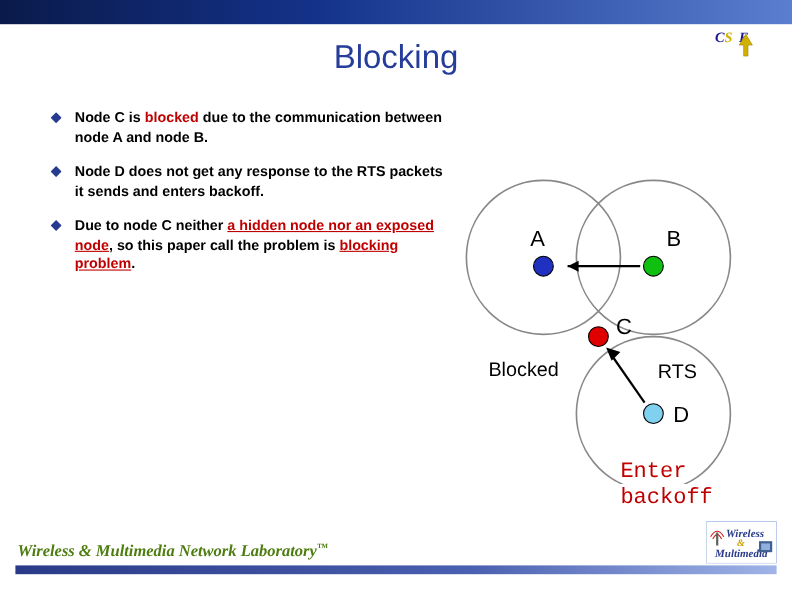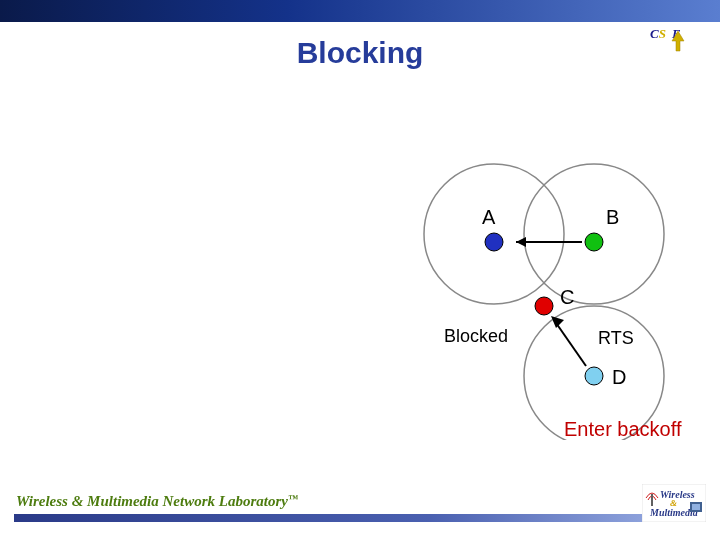--- a/index.html
+++ b/index.html
@@ -29,21 +29,21 @@
   }
   .logo-top .s { color: #d0b000; }
   .logo-top svg { position: absolute; left: 20px; top: 5px; }
   .title {
     position: absolute;
     top: 36px;
     left: 0;
     width: 720px;
     text-align: center;
     font-size: 30px;
-    font-weight: bold;
+    font-weight: normal;
     color: #263c9a;
     font-family: Arial, sans-serif;
   }
   .content {
     position: absolute;
     top: 98px;
     left: 68px;
     width: 340px;
   }
   .bitem {
@@ -69,21 +69,21 @@
     left: 420px;
     width: 280px;
     height: 280px;
   }
   .backoff-label {
     position: absolute;
     top: 418px;
     left: 564px;
     color: #c00000;
     font-size: 20px;
-    font-family: Liberation Sans, sans-serif;
+    font-family: Liberation Mono, monospace;
   }
   .footer-label {
     position: absolute;
     bottom: 30px;
     left: 16px;
     font-family: "Times New Roman", serif;
     font-style: italic;
     font-weight: bold;
     color: #4d7c0f;
     font-size: 15px;
@@ -91,21 +91,21 @@
   .footer-bar {
     position: absolute;
     bottom: 18px;
     left: 14px;
     width: 692px;
     height: 8px;
     background: linear-gradient(to right, #2a3a88 0%, #4a60b0 60%, #a0b4e8 100%);
   }
   .footer-logo {
     position: absolute;
-    bottom: 18px;
+    bottom: 28px;
     right: 14px;
     width: 64px;
     height: 38px;
     background: #3b82f6;
   }
 </style>
 </head>
 <body>
 
 <div class="topbar"></div>
@@ -113,20 +113,38 @@
 <div class="logo-top">
   <span>C</span><span class="s">S</span><span style="position:relative;left:6px">E</span>
   <svg width="16" height="22">
     <polygon points="8,0 14,10 10,10 10,20 6,20 6,10 2,10" fill="#d0b000" stroke="#a08000" stroke-width="0.5"></polygon>
   </svg>
 </div>
 
 <div class="title">Blocking</div>
 
 <div class="content">
+  <div class="bitem">
+    <svg class="bullet-marker">
+        <polygon points="5,0 10,5 5,10 0,5" fill="#253a90"></polygon>
+      </svg>
+    <span>Node C is </span><span class="red">blocked</span><span> due to the communication between node A and node B.</span>
+  </div>
+  <div class="bitem">
+    <svg class="bullet-marker">
+        <polygon points="5,0 10,5 5,10 0,5" fill="#253a90"></polygon>
+      </svg>
+    <span>Node D does not get any response to the RTS packets it sends and enters backoff.</span>
+  </div>
+  <div class="bitem">
+    <svg class="bullet-marker">
+        <polygon points="5,0 10,5 5,10 0,5" fill="#253a90"></polygon>
+      </svg>
+    <span>Due to node C neither </span><span class="under">a hidden node nor an exposed node</span><span>, so this paper call the problem is </span><span class="under">blocking problem</span><span>.</span>
+  </div>
 </div>
 
 <div class="diagram">
   <svg width="280" height="280" viewBox="0 0 280 280">
 
     <circle cx="74" cy="74" r="70" fill="none" stroke="#888" stroke-width="1.5"></circle>
     <circle cx="174" cy="74" r="70" fill="none" stroke="#888" stroke-width="1.5"></circle>
     <circle cx="174" cy="216" r="70" fill="none" stroke="#888" stroke-width="1.5"></circle>
 
     <circle cx="74" cy="82" r="9" fill="#2030c0" stroke="#000" stroke-width="1"></circle>

